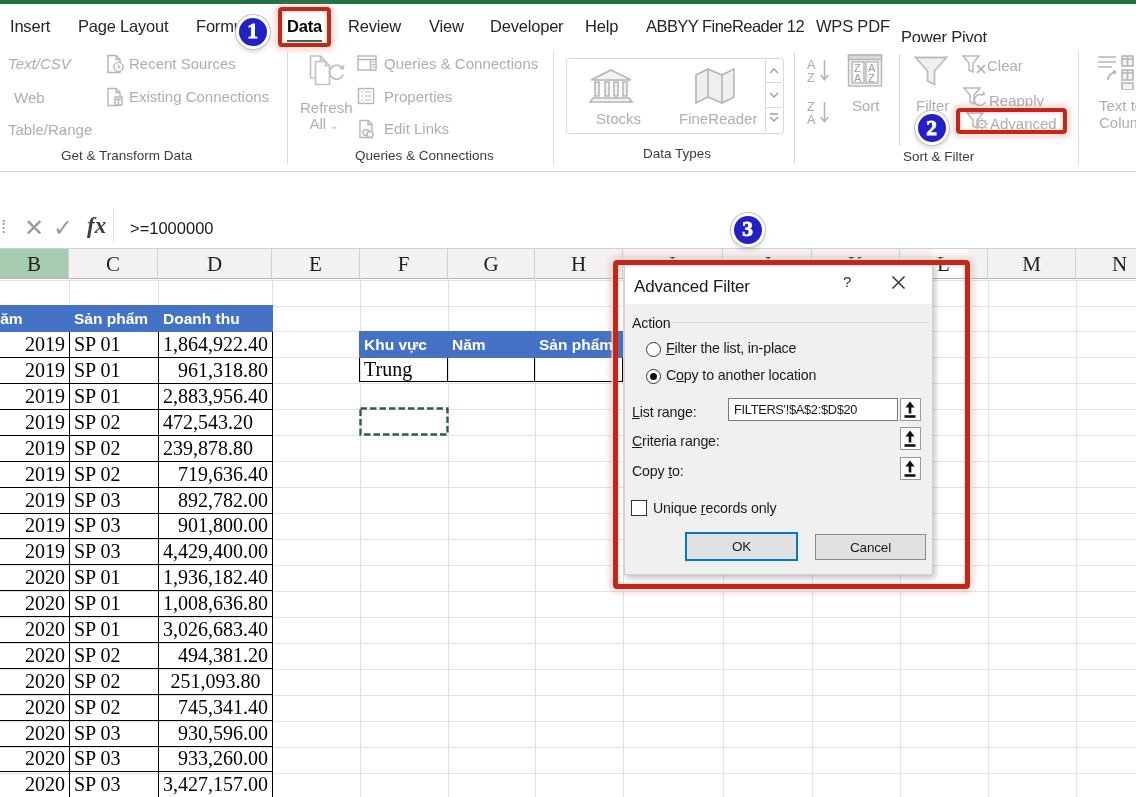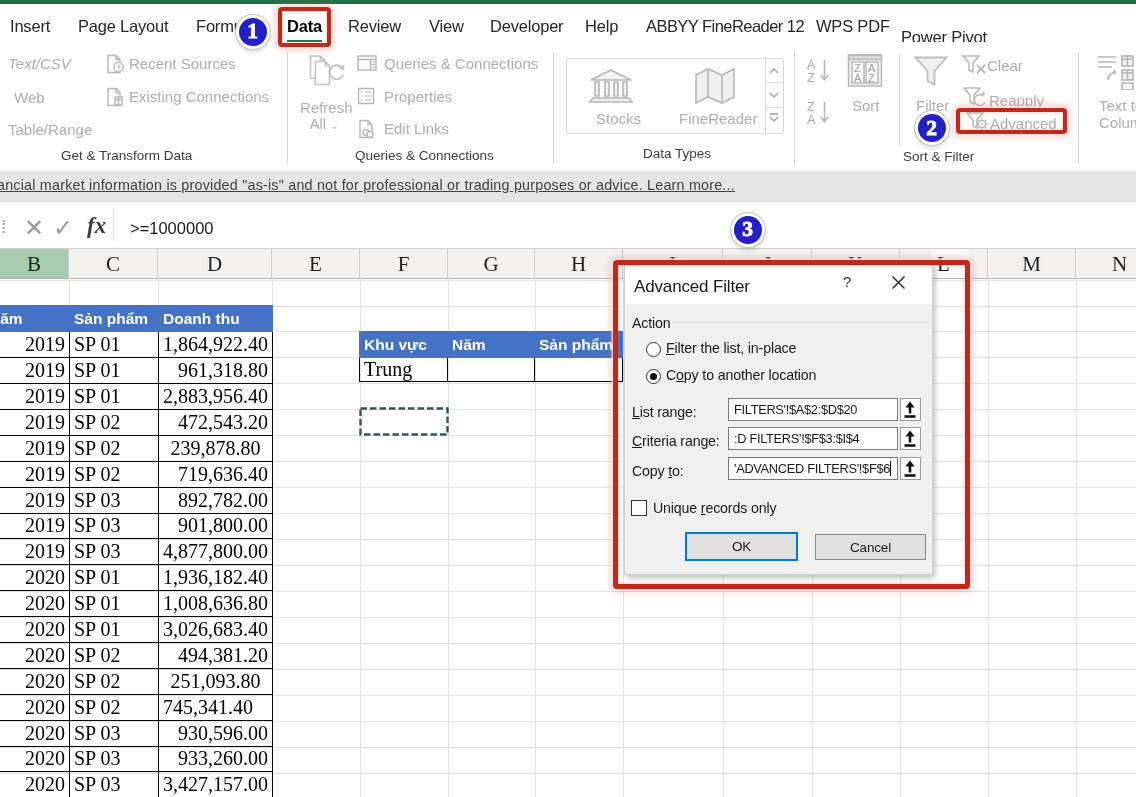--- a/index.html
+++ b/index.html
@@ -180,23 +180,20 @@
       <path d="M12 26 a8 8 0 0 1 8 -8"></path>
         <path d="M17 15.5 l4 2.5 -3.5 3 Z" fill="#b6b6b6" stroke="none"></path>
       <rect x="26" y="2" width="11" height="10" fill="#f3f3f3"></rect>
         <path d="M26 5 H37 M31.5 2 V12"></path>
       <rect x="26" y="16" width="11" height="10" fill="#f3f3f3"></rect>
         <path d="M26 19 H37 M31.5 16 V26"></path>
       <rect x="26" y="29" width="11" height="7" fill="#f3f3f3"></rect>
     </svg>
     <span class="rtxt" style="left:1099px;top:55px;line-height:17px;">Text to<br>Column</span>
   </div>
-  <div class="abs" id="notif">
-      <span>ancial market information is provided "as-is" and not for professional or trading purposes or advice. Learn more...</span>
-    </div>
   <div class="abs" id="fbar">
     <span style="position:absolute;left:1px;top:14px;color:#9a9a9a;font-size:19px;">⁞</span>
     <span style="position:absolute;left:24px;top:12px;color:#9b9b9b;font-size:24px;font-weight:300;">✕</span>
     <span style="position:absolute;left:53px;top:12px;color:#9b9b9b;font-size:24px;font-weight:300;">✓</span>
     <span style="position:absolute;left:87px;top:11px;color:#3f3f3f;font-size:23px;font-style:italic;font-weight:bold;font-family:'Liberation Serif',serif;">fx</span>
     <div style="position:absolute;left:113px;top:6px;width:1px;height:34px;background:#e0e0e0;"></div>
     <span style="position:absolute;left:130px;top:17px;font-size:16.5px;color:#1a1a1a;">&gt;=1000000</span>
   </div>
   <div class="abs" id="sheet">
     <div id="colhead">
@@ -272,46 +269,46 @@
             <td style="text-align:right">961,318.80</td>
           </tr>
     <tr style="height:25.9px">
             <td style="text-align:right">2019</td>
             <td>SP 01</td>
             <td style="text-align:right">2,883,956.40</td>
           </tr>
     <tr style="height:25.9px">
             <td style="text-align:right">2019</td>
             <td>SP 02</td>
-            <td style="text-align:right">472,543.20</td>
-          </tr>
-    <tr style="height:25.9px">
-            <td style="text-align:right">2019</td>
-            <td>SP 02</td>
-            <td style="text-align:center">239,878.80</td>
+            <td style="">472,543.20</td>
+          </tr>
+    <tr style="height:25.9px">
+            <td style="text-align:right">2019</td>
+            <td>SP 02</td>
+            <td style="text-align:left">239,878.80</td>
           </tr>
     <tr style="height:25.9px">
             <td style="text-align:right">2019</td>
             <td>SP 02</td>
             <td style="text-align:right">719,636.40</td>
           </tr>
     <tr style="height:25.9px">
             <td style="text-align:right">2019</td>
             <td>SP 03</td>
             <td style="text-align:right">892,782.00</td>
           </tr>
     <tr style="height:25.9px">
             <td style="text-align:right">2019</td>
             <td>SP 03</td>
             <td style="text-align:right">901,800.00</td>
           </tr>
     <tr style="height:25.9px">
             <td style="text-align:right">2019</td>
             <td>SP 03</td>
-            <td style="text-align:right">4,877,800.00</td>
+            <td style="text-align:right">4,429,400.00</td>
           </tr>
     <tr style="height:25.9px">
             <td style="text-align:right">2020</td>
             <td>SP 01</td>
             <td style="text-align:left">1,936,182.40</td>
           </tr>
     <tr style="height:25.9px">
             <td style="text-align:right">2020</td>
             <td>SP 01</td>
             <td style="text-align:right">1,008,636.80</td>
@@ -327,21 +324,21 @@
             <td style="text-align:right">494,381.20</td>
           </tr>
     <tr style="height:25.9px">
             <td style="text-align:right">2020</td>
             <td>SP 02</td>
             <td style="text-align:center">251,093.80</td>
           </tr>
     <tr style="height:25.9px">
             <td style="text-align:right">2020</td>
             <td>SP 02</td>
-            <td style="text-align:left">745,341.40</td>
+            <td style="text-align:right">745,341.40</td>
           </tr>
     <tr style="height:25.9px">
             <td style="text-align:right">2020</td>
             <td>SP 03</td>
             <td style="text-align:right">930,596.00</td>
           </tr>
     <tr style="height:25.9px">
             <td style="text-align:right">2020</td>
             <td>SP 03</td>
             <td style="text-align:right">933,260.00</td>
@@ -398,30 +395,28 @@
     <span style="position:absolute;left:7px;top:139px;"><u>L</u>ist range:</span>
     <div class="dinp" style="position:absolute;left:103px;top:133px;width:170px;height:23px;background:#fff;border:1px solid #7a7a7a;box-sizing:border-box;font-size:12.8px;letter-spacing:-0.3px;line-height:21px;padding-left:5px;white-space:nowrap;overflow:hidden;">FILTERS'!$A$2:$D$20</div>
     <div class="rpick" style="position:absolute;left:275px;top:133px;width:20.5px;height:23px;">
         <svg width="18" height="21" viewBox="0 0 18 21" style="display:block;margin:0 auto;">
           <path d="M9 2.5 L13.6 8.5 H4.4 Z" fill="#111"></path>
           <path d="M9 6 V14.5" stroke="#111" stroke-width="2.6"></path>
           <path d="M3.5 17.5 H14.5" stroke="#111" stroke-width="2.6"></path>
         </svg>
       </div>
     <span style="position:absolute;left:7px;top:168px;"><u>C</u>riteria range:</span>
-    <div class="dinp" style="position:absolute;left:103px;top:162px;width:170px;height:23px;background:#fff;border:1px solid #7a7a7a;box-sizing:border-box;font-size:12.8px;letter-spacing:-0.3px;line-height:21px;padding-left:5px;white-space:nowrap;overflow:hidden;">:D FILTERS'!$F$3:$I$4</div>
     <div class="rpick" style="position:absolute;left:275px;top:162px;width:20.5px;height:23px;">
         <svg width="18" height="21" viewBox="0 0 18 21" style="display:block;margin:0 auto;">
           <path d="M9 2.5 L13.6 8.5 H4.4 Z" fill="#111"></path>
           <path d="M9 6 V14.5" stroke="#111" stroke-width="2.6"></path>
           <path d="M3.5 17.5 H14.5" stroke="#111" stroke-width="2.6"></path>
         </svg>
       </div>
     <span style="position:absolute;left:7px;top:198px;">Copy <u>t</u>o:</span>
-    <div class="dinp" style="position:absolute;left:103px;top:192px;width:170px;height:23px;background:#fff;border:1px solid #7a7a7a;box-sizing:border-box;font-size:12.8px;letter-spacing:-0.3px;line-height:21px;padding-left:5px;white-space:nowrap;overflow:hidden;">'ADVANCED FILTERS'!$F$6<span style="border-left:1px solid #000;"></span></div>
     <div class="rpick" style="position:absolute;left:275px;top:192px;width:20.5px;height:23px;">
         <svg width="18" height="21" viewBox="0 0 18 21" style="display:block;margin:0 auto;">
           <path d="M9 2.5 L13.6 8.5 H4.4 Z" fill="#111"></path>
           <path d="M9 6 V14.5" stroke="#111" stroke-width="2.6"></path>
           <path d="M3.5 17.5 H14.5" stroke="#111" stroke-width="2.6"></path>
         </svg>
       </div>
 
     <div style="position:absolute;left:6px;top:235px;width:14px;height:14px;border:1px solid #333;background:#fff;"></div>
     <span style="position:absolute;left:28px;top:235px;">Unique <u>r</u>ecords only</span>

